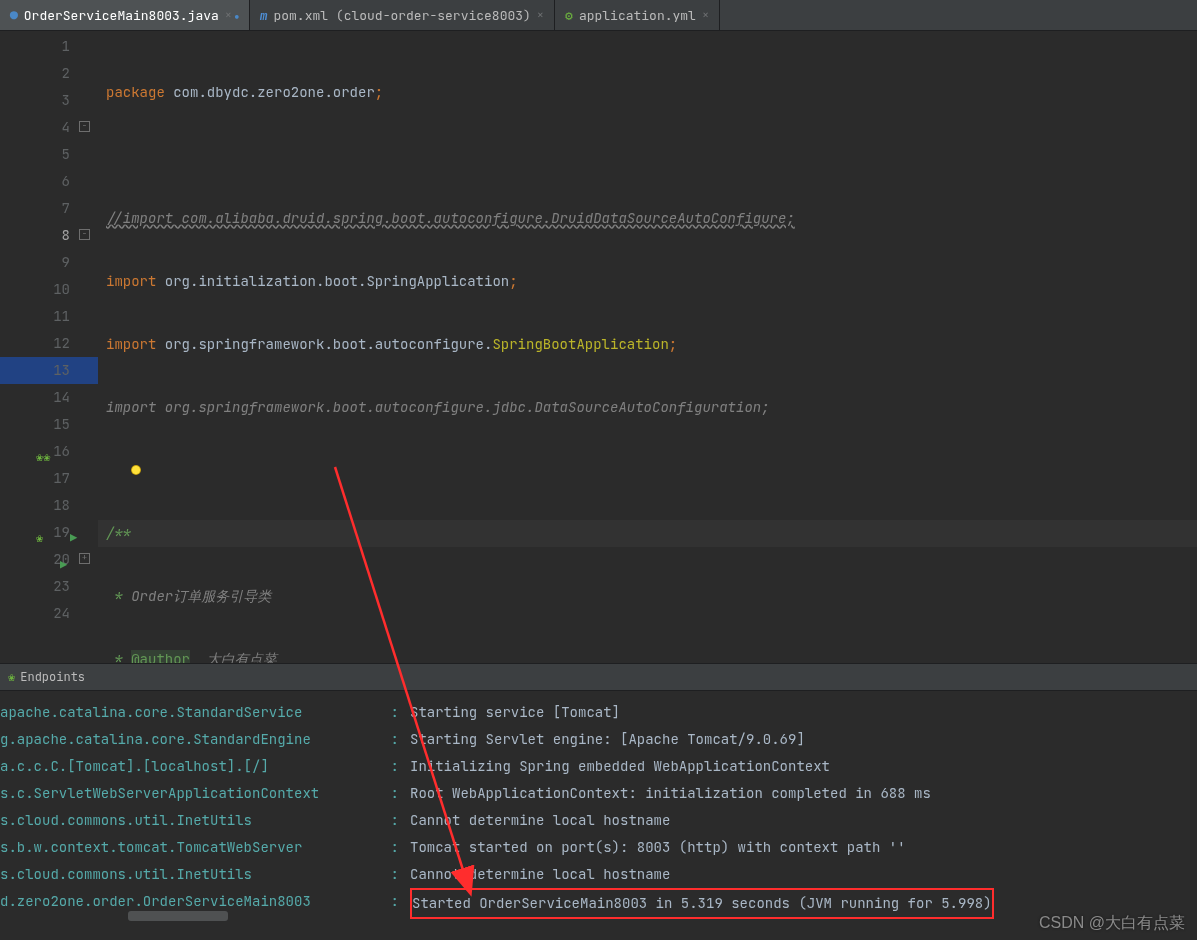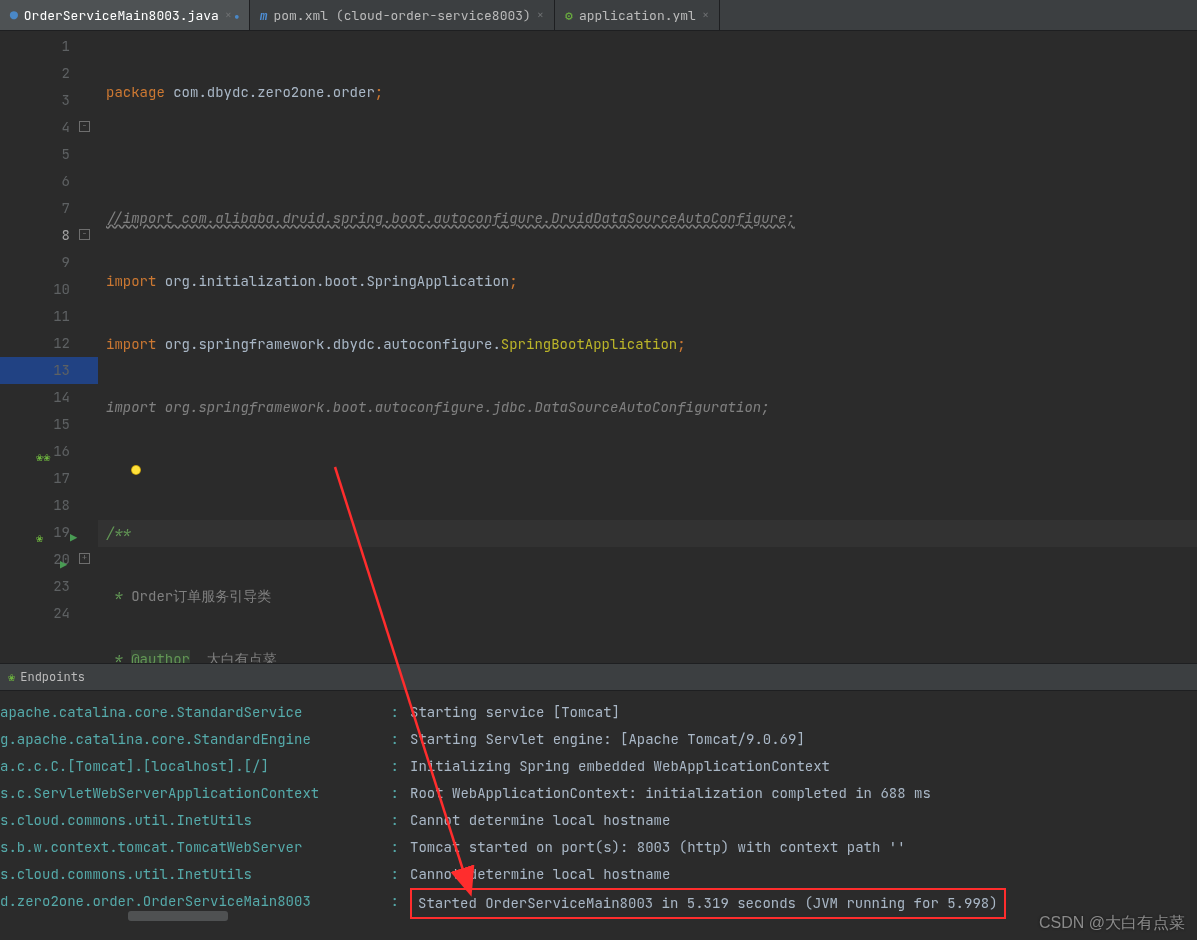--- a/index.html
+++ b/index.html
@@ -18,30 +18,30 @@
 .code{flex:1;padding-top:12px;white-space:pre;overflow:hidden}
 .code .line{height:27px;line-height:27px;padding-left:8px}
 .code .line.current{background:#323232}
 .kw{color:#cc7832}
 .fqn{color:#a9b7c6}
 .comment{color:#808080;font-style:italic}
 .comment-link{color:#808080;font-style:italic;text-decoration:underline;text-decoration-style:wavy;text-decoration-color:#808080}
 .annotation{color:#bbb529}
 .tagname{color:#629755;text-decoration:underline;background:#344134}
 .doctag{color:#629755;font-style:italic}
-.authorv{color:#808080;}
+.authorv{color:#808080;font-style:italic}
 svg.arrow{position:absolute;top:30px;left:0;pointer-events:none}
 .console-head{height:26px;background:#3c3f41;display:flex;align-items:center;padding-left:8px;color:#bbbbbb;font-size:12px;border-top:1px solid #1e1f21;border-bottom:1px solid #1e1f21}
 .console-head .spring-ep{display:flex;align-items:center;gap:5px}
 .console{background:#2b2b2b;color:#a9b7c6;font-family:"JetBrains Mono","Consolas",monospace;font-size:14px;padding:8px 0 0 0;line-height:27px;height:222px;position:relative}
 .console .row{display:flex;white-space:pre}
 .console .logger{width:382px;color:#55aaaa}
 .console .sep{color:#55aaaa;width:28px}
 .console .msg{color:#a9b7c6}
-.console .last-msg-box{border:2px solid #ff2d2d;padding:0 6px;color:#a9b7c6}
+.console .last-msg-box{border:2px solid #ff2d2d;padding:0 0;color:#a9b7c6}
 .console .scroll-thumb{position:absolute;bottom:0;left:128px;height:10px;width:100px;background:#4f5152;border-radius:3px}
 .watermark{position:absolute;right:12px;bottom:6px;color:#d6d6d6;opacity:.55;font-family:"Microsoft YaHei",sans-serif;font-size:16px;text-shadow:0 0 3px #000}
 .bulb{display:inline-block;width:10px;height:10px;background:radial-gradient(circle,#ffe13a 50%,#b48d00 70%);border-radius:50%}
 </style>
 </head>
 <body>
 
 <div class="tab-bar">
   <div class="tab active">
     <span style="color:#4a88c7">●</span>
@@ -83,21 +83,21 @@
     <div class="ln"><span>19</span><span class="spring-icon">❀</span><span class="run-icon" style="left:70px">▶</span></div>
     <div class="ln"><span>20</span><span class="run-icon" style="left:60px">▶</span><span class="fold">+</span></div>
     <div class="ln"><span>23</span></div>
     <div class="ln"><span>24</span></div>
   </div>
   <div class="code">
     <div class="line"><span class="kw">package</span><span class="fqn"> com.dbydc.zero2one.order</span><span class="kw">;</span></div>
     <div class="line"></div>
     <div class="line"><span class="comment-link">//import com.alibaba.druid.spring.boot.autoconfigure.DruidDataSourceAutoConfigure;</span></div>
     <div class="line"><span class="kw">import</span><span class="fqn"> org.initialization.boot.</span><span class="fqn">SpringApplication</span><span class="kw">;</span></div>
-    <div class="line"><span class="kw">import</span><span class="fqn"> org.springframework.dbydc.autoconfigure.</span><span class="annotation">SpringBootApplication</span><span class="kw">;</span></div>
+    <div class="line"><span class="kw">import</span><span class="fqn"> org.springframework.boot.autoconfigure.</span><span class="annotation">SpringBootApplication</span><span class="kw">;</span></div>
     <div class="line"><span class="comment">import</span><span class="comment"> org.springframework.boot.autoconfigure.jdbc.DataSourceAutoConfiguration;</span></div>
     <div class="line">   <span class="bulb"></span></div>
     <div class="line current"><span class="doctag">/**</span></div>
     <div class="line"><span class="doctag"> * </span><span class="authorv">Order订单服务引导类</span></div>
     <div class="line"><span class="doctag"> * </span><span class="tagname">@author</span><span class="authorv">  大白有点菜</span></div>
     
     
     
     
     

